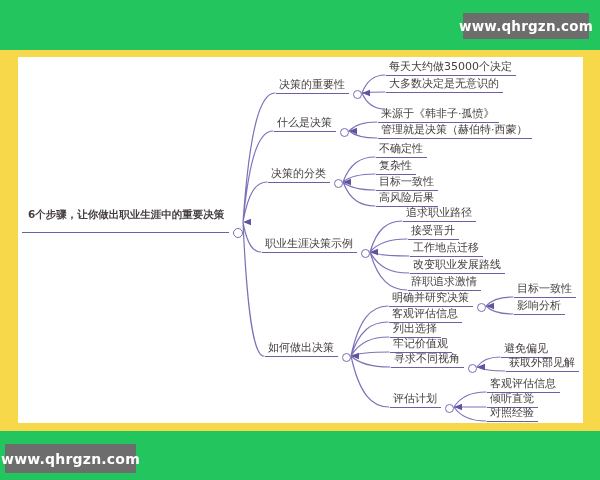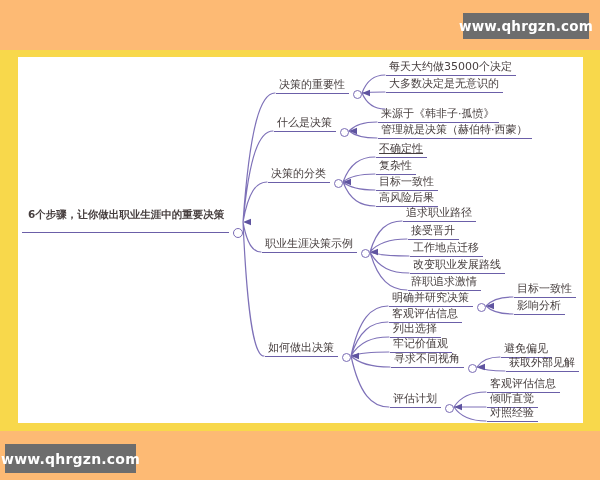--- a/index.html
+++ b/index.html
@@ -1,16 +1,16 @@
 <!DOCTYPE html>
 <html><head>
 <meta charset="utf-8">
 <style>
   html,body{margin:0;padding:0;background:#ffffff;}
-  #stage{position:relative;width:600px;height:480px;background:#fdba74;overflow:hidden;
+  #stage{position:relative;width:600px;height:480px;background:#22c55e;overflow:hidden;
          font-family:"DejaVu Sans",sans-serif;}
   .watermark{position:absolute;background:#6d6d6d;color:#ffffff;
              font-family:"DejaVu Sans",sans-serif;font-weight:bold;
              display:flex;align-items:center;justify-content:center;letter-spacing:.2px;}
   #wm-top{left:463px;top:13px;width:126px;height:26px;font-size:13.5px;}
   #wm-bottom{left:5px;top:444px;width:131px;height:29px;font-size:14px;}
   #frame{position:absolute;left:0;top:50px;width:600px;height:381px;background:#f8d84b;}
   #canvas{position:absolute;left:18px;top:57px;width:565px;height:366px;background:#ffffff;}
   #links{position:absolute;left:0;top:0;width:600px;height:480px;pointer-events:none;}
   #nodes{position:absolute;left:0;top:0;width:600px;height:480px;}
@@ -35,21 +35,21 @@
     </svg>
   <div id="nodes">
       <span class="node root parent" style="left: 22px; top: 208px;">6个步骤，让你做出职业生涯中的重要决策</span>
       <span class="node parent" style="left: 276px; top: 79px;">决策的重要性</span>
       <span class="node" style="left: 386px; top: 61px;">每天大约做35000个决定</span>
       <span class="node" style="left: 386px; top: 78px;">大多数决定是无意识的</span>
       <span class="node parent" style="left: 274px; top: 117px;">什么是决策</span>
       <span class="node" style="left: 378px; top: 124px;">管理就是决策（赫伯特·西蒙）</span>
       <span class="node" style="left: 378px; top: 108px;">来源于《韩非子·孤愤》</span>
       <span class="node parent" style="left: 268px; top: 168px;">决策的分类</span>
-      <span class="node" style="left: 376px; top: 143px; text-decoration: underline;">不确定性</span>
+      <span class="node" style="left: 376px; top: 143px;">不确定性</span>
       <span class="node" style="left: 376px; top: 160px;">复杂性</span>
       <span class="node" style="left: 376px; top: 176px;">目标一致性</span>
       <span class="node" style="left: 376px; top: 192px;">高风险后果</span>
       <span class="node parent" style="left: 262px; top: 238px;">职业生涯决策示例</span>
       <span class="node" style="left: 403px; top: 207px;">追求职业路径</span>
       <span class="node" style="left: 408px; top: 225px;">接受晋升</span>
       <span class="node" style="left: 410px; top: 242px;">工作地点迁移</span>
       <span class="node" style="left: 410px; top: 259px;">改变职业发展路线</span>
       <span class="node" style="left: 408px; top: 276px;">辞职追求激情</span>
       <span class="node parent" style="left: 265px; top: 342px;">如何做出决策</span>

